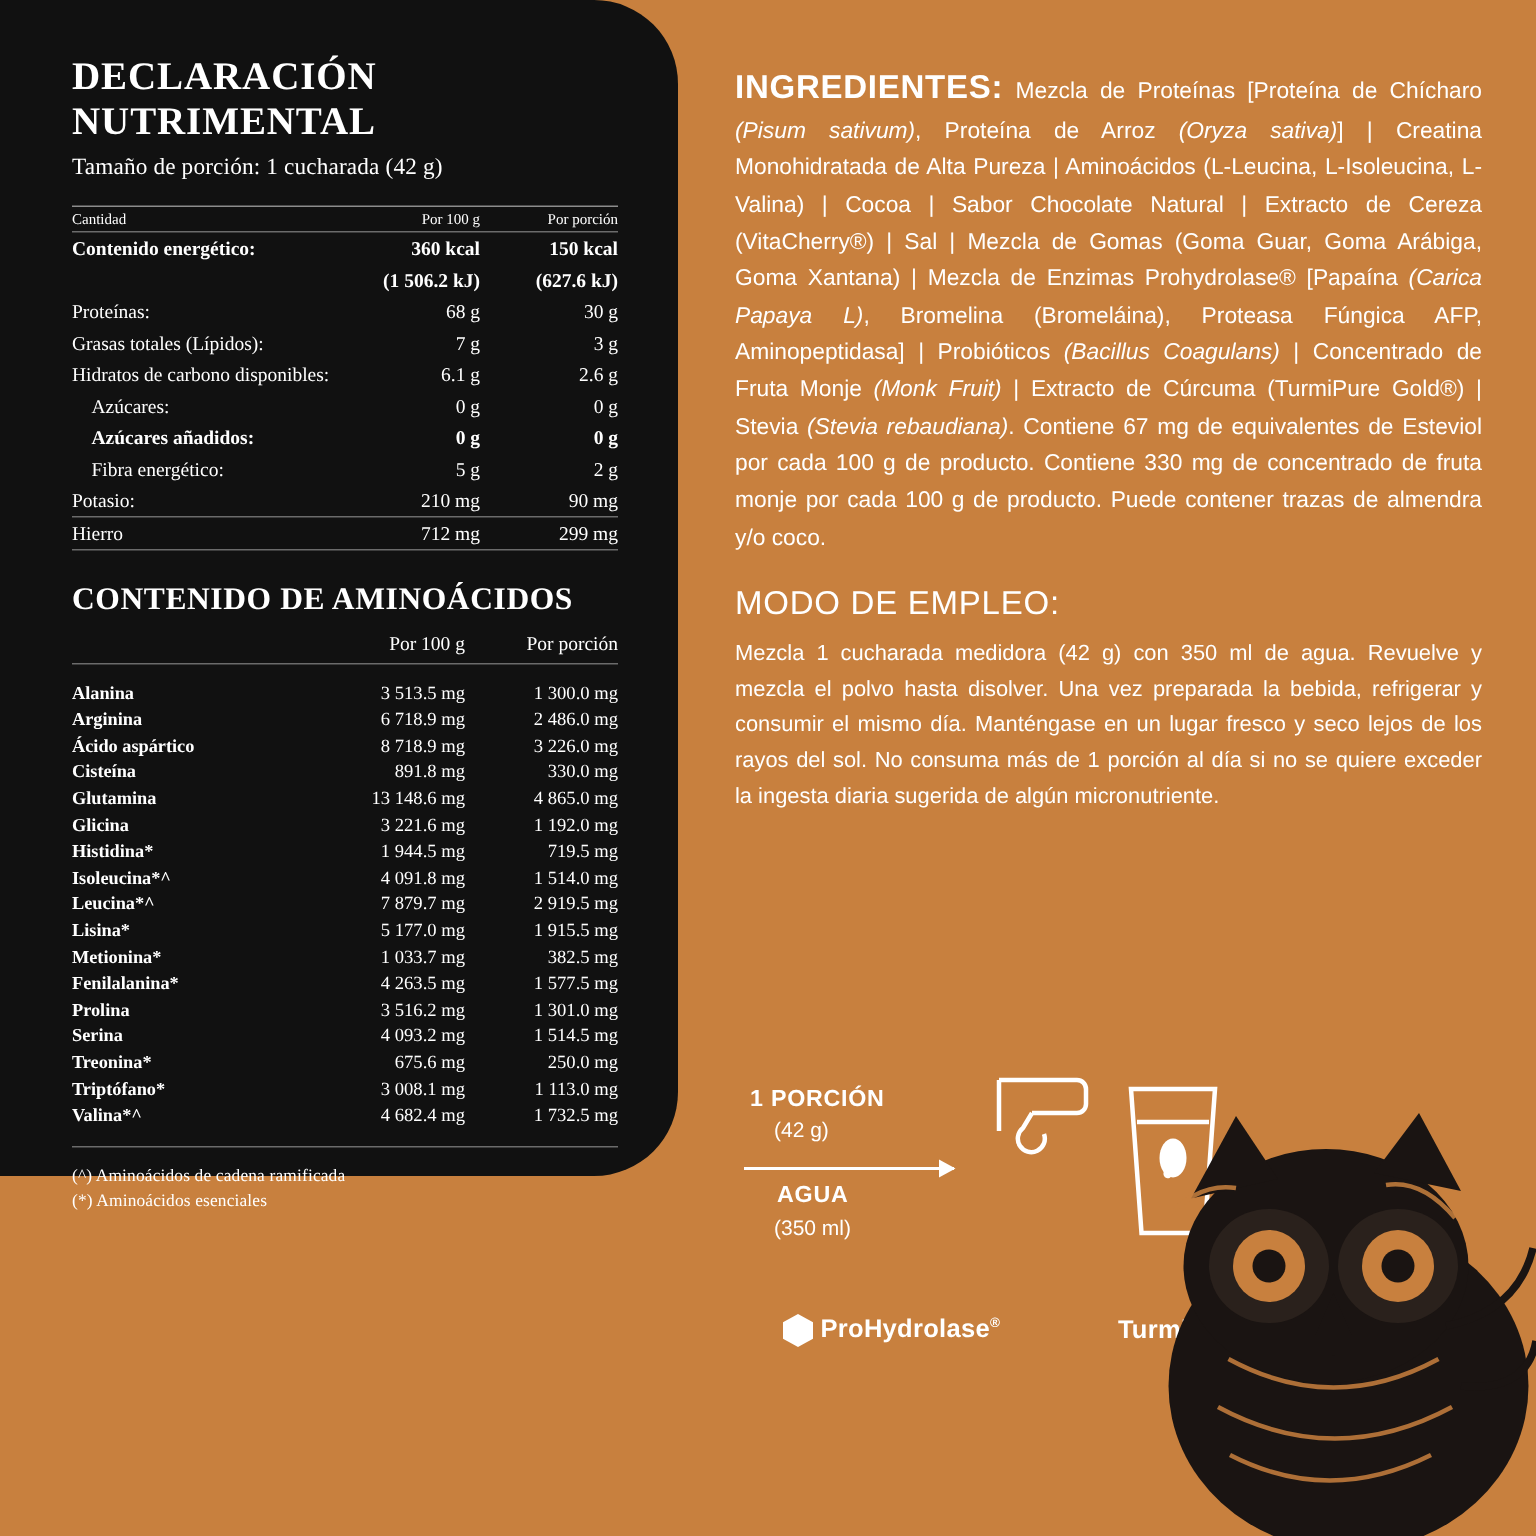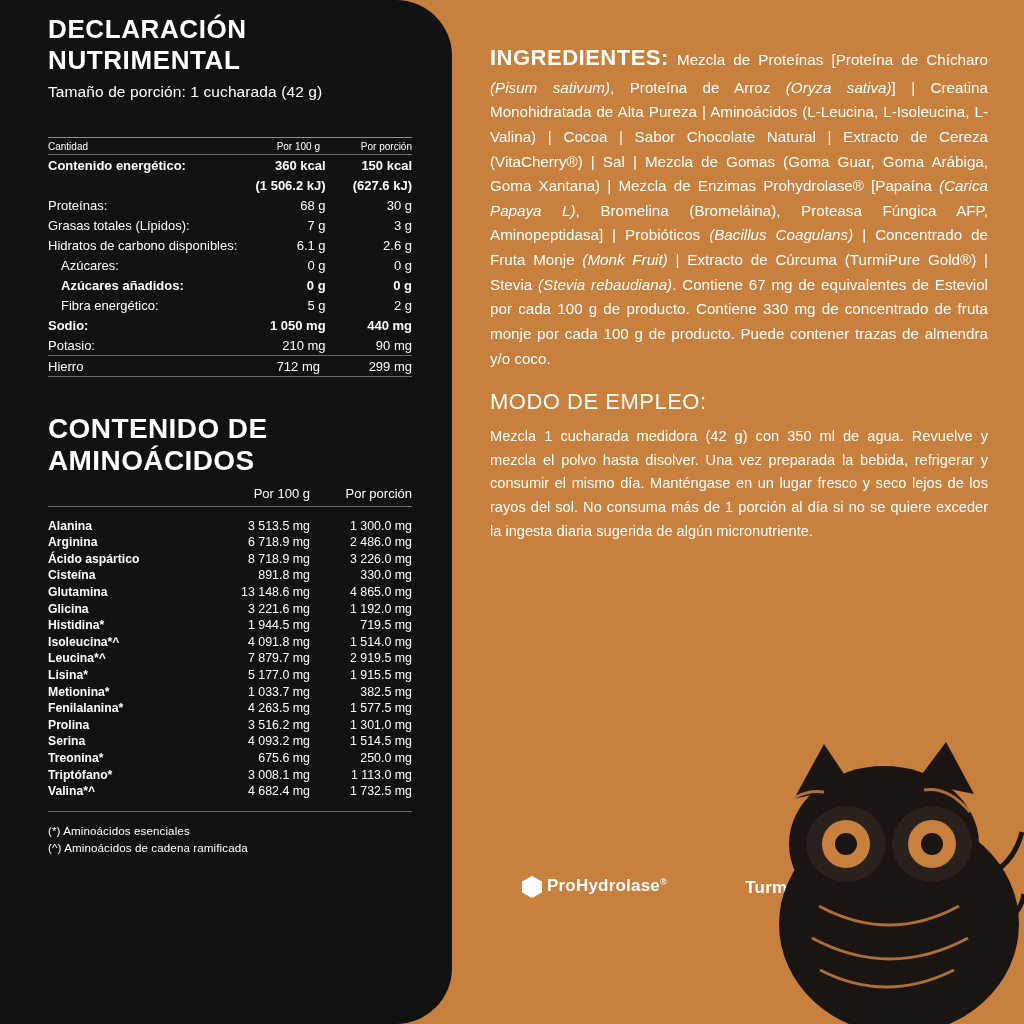--- a/index.html
+++ b/index.html
@@ -12,38 +12,39 @@
   #page {
     position: relative;
     width: 1024px; height: 1024px;
     background: #c8803e;
   }
 
   
   #left-panel {
     position: absolute;
     left: 0; top: 0;
-    width: 452px; height: 1024px;
+    width: 452px; height: 784px;
     background: #111111;
     border-top-right-radius: 56px;
     border-bottom-right-radius: 56px;
     color: #ffffff;
-    padding: 14px 40px 20px 48px;
+    padding: 36px 40px 20px 48px;
+    font-family: Liberation Serif, serif;
   }
   .nutri-title {
     font-size: 26px;
     font-weight: bold;
     letter-spacing: 0.6px;
     margin-bottom: 7px;
   }
   .nutri-sub {
     font-size: 15.5px;
     font-weight: normal;
     letter-spacing: 0.1px;
-    margin-bottom: 36px;
+    margin-bottom: 16px;
   }
   .rule { height: 1px; background: #8c8c8c; width: 100%; }
   .rule-thin { height: 1px; background: #6b6b6b; width: 100%; }
 
   table.nutri {
     width: 100%;
     border-collapse: collapse;
     font-size: 13px;
   }
   table.nutri td {
@@ -52,24 +53,24 @@
     white-space: nowrap;
   }
   table.nutri td.label { text-align: left; }
   table.nutri td.c1 { text-align: right; width: 92px; }
   table.nutri td.c2 { text-align: right; width: 92px; }
   .hdr td { font-size: 10px; padding-bottom: 6px; }
   .bold { font-weight: bold; }
   .indent1 { padding-left: 13px !important; }
 
   .aa-title {
-    font-size: 28px;
+    font-size: 21px;
     font-weight: bold;
     letter-spacing: 0.4px;
-    margin-top: 36px;
+    margin-top: 20px;
     margin-bottom: 8px;
   }
   table.aa {
     width: 100%;
     border-collapse: collapse;
     font-size: 12.4px;
   }
   table.aa td { padding: 1.3px 0; white-space: nowrap; }
   table.aa td.name { text-align: left; font-weight: bold; font-size: 12.2px; }
   table.aa td.v1 { text-align: right; width: 108px; }
@@ -228,25 +229,20 @@
           </tr>
           <tr>
             <td class="label indent1 bold">Azúcares añadidos:</td>
             <td class="c1 bold">0 g</td>
             <td class="c2 bold">0 g</td>
           </tr>
           <tr>
             <td class="label indent1">Fibra energético:</td>
             <td class="c1">5 g</td>
             <td class="c2">2 g</td>
-          </tr>
-          <tr>
-            <td class="label bold">Sodio:</td>
-            <td class="c1 bold">1 050 mg</td>
-            <td class="c2 bold">440 mg</td>
           </tr>
           <tr>
             <td class="label">Potasio:</td>
             <td class="c1">210 mg</td>
             <td class="c2">90 mg</td>
           </tr>
         </tbody>
     </table>
     <div class="rule-thin"></div>
     <table class="nutri">
@@ -359,33 +355,56 @@
             <td class="name">Valina*^</td>
             <td class="v1">4 682.4 mg</td>
             <td class="v2">1 732.5 mg</td>
           </tr>
         </tbody>
     </table>
 
     <div style="height:12px"></div>
     <div class="rule-thin"></div>
     <div style="height:8px"></div>
+    <div class="foot-note">(^)  Aminoácidos de cadena ramificada</div>
     <div class="foot-note">(*)  Aminoácidos esenciales</div>
-    <div class="foot-note">(^)  Aminoácidos de cadena ramificada</div>
   </div>
 
   <div id="right-panel">
 
     <div class="ing-block">
       <span class="ing-head">INGREDIENTES:</span><span id="ing-text"><span> Mezcla de Proteínas [Proteína de Chícharo </span><span class="ital">(Pisum sativum)</span><span>, Proteína de Arroz </span><span class="ital">(Oryza sativa)</span><span>] | Creatina Monohidratada de Alta Pureza | Aminoácidos (L-Leucina, L-Isoleucina, L-Valina) | Cocoa | Sabor Chocolate Natural | Extracto de Cereza (VitaCherry®) | Sal | Mezcla de Gomas (Goma Guar, Goma Arábiga, Goma Xantana) | Mezcla de Enzimas Prohydrolase® [Papaína </span><span class="ital">(Carica Papaya L)</span><span>, Bromelina (Bromeláina), Proteasa Fúngica AFP, Aminopeptidasa] | Probióticos </span><span class="ital">(Bacillus Coagulans)</span><span> | Concentrado de Fruta Monje </span><span class="ital">(Monk Fruit)</span><span> | Extracto de Cúrcuma (TurmiPure Gold®) | Stevia </span><span class="ital">(Stevia rebaudiana)</span><span>. Contiene 67 mg de equivalentes de Esteviol por cada 100 g de producto. Contiene 330 mg de concentrado de fruta monje por cada 100 g de producto. Puede contener trazas de almendra y/o coco.</span></span>
     </div>
 
     <div class="use-head">MODO DE EMPLEO:</div>
     <div class="use-body">Mezcla 1 cucharada medidora (42 g) con 350 ml de agua. Revuelve y mezcla el polvo hasta disolver. Una vez preparada la bebida, refrigerar y consumir el mismo día. Manténgase en un lugar fresco y seco lejos de los rayos del sol. No consuma más de 1 porción al día si no se quiere exceder la ingesta diaria sugerida de algún micronutriente.</div>
 
+    <div id="diagram">
+      <div class="d-label1">1 PORCIÓN</div>
+      <div class="d-label1b">(42 g)</div>
+      <div class="d-arrow"></div>
+      <div class="d-label2">AGUA</div>
+      <div class="d-label2b">(350 ml)</div>
+
+      <svg width="180" height="130" style="position:absolute;left:168px;top:8px">
+        <g fill="none" stroke="#ffffff" stroke-width="3">
+
+          <path d="M8,12 h52 a6,6 0 0 1 6,6 v10 a6,6 0 0 1 -6,6 h-30"></path>
+          <path d="M8,12 v34"></path>
+          <path d="M30,34 l-6,10 a9,9 0 1 0 14,4"></path>
+
+          <path d="M96,18 h56 l-7,96 h-42 z"></path>
+          <path d="M100,40 h48"></path>
+        </g>
+        <g fill="#ffffff">
+          <ellipse cx="124" cy="64" rx="9" ry="13"></ellipse>
+          <rect x="121" y="52" width="6" height="26" rx="3" transform="rotate(18 124 64)"></rect>
+        </g>
+      </svg>
+    </div>
 
     <div id="logos">
       <div style="margin-bottom:18px">
         <span class="logo logo-pro">
           <span class="hexicon"></span><span>ProHydrolase</span><span class="sup">®</span>
         </span>
         <span class="logo logo-tp">
           <span>TurmiPure</span><span class="gold">GOLD</span>
         </span>
       </div>

